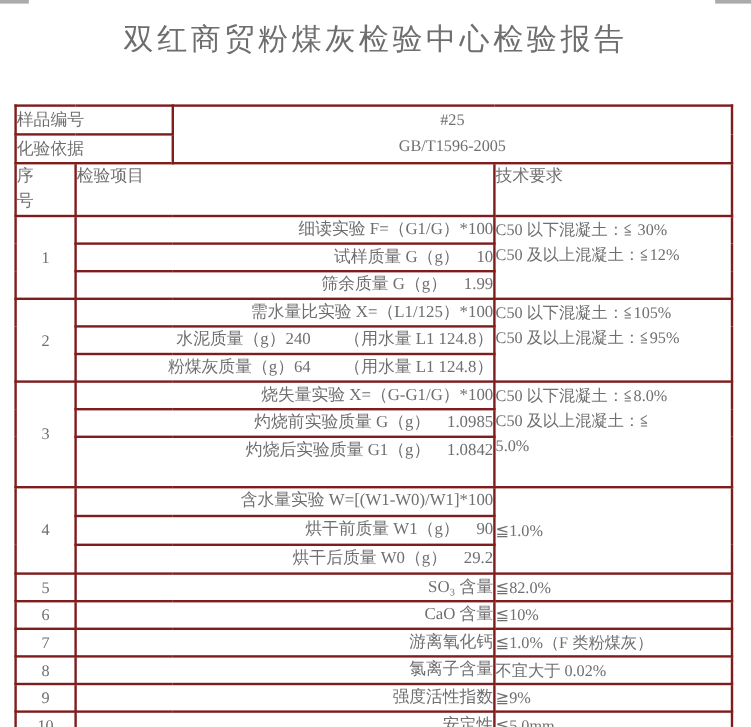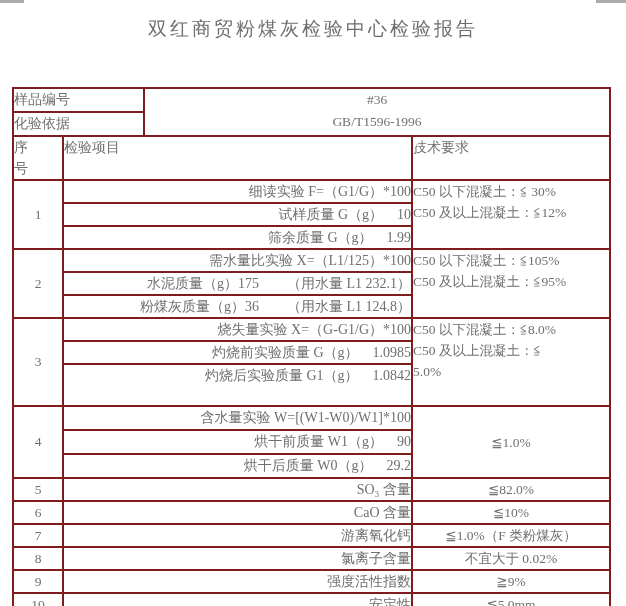--- a/index.html
+++ b/index.html
@@ -23,21 +23,21 @@
     height: 3px;
     background: #ababab;
   }
   .corner-mark.left  { left: 0;  width: 24px; }
   .corner-mark.right { right: 0; width: 30px; }
 
   .report-title {
     margin: 0;
     padding-top: 16px;
     text-align: center;
-    font-size: 19px;
+    font-size: 25px;
     font-weight: normal;
     letter-spacing: 3px;
     color: #6e6e6e;
     white-space: nowrap;
   }
 
   table.report {
     position: absolute;
     left: 12px;
     top: 87px;
@@ -77,21 +77,20 @@
   }
   td.head-item {
     vertical-align: top;
     text-align: left;
     line-height: 22px;
   }
   td.head-req {
     vertical-align: top;
     padding-left: 5px;
     line-height: 22px;
-    border-radius: 17px;
   }
 
   td.seq-cell {
     text-align: center;
     vertical-align: middle;
     font-size: 13.5px;
   }
   td.item-cell {
     height: 21px;
     text-align: right;
@@ -107,22 +106,21 @@
     white-space: pre-line;
     line-height: 21px;
   }
   td.req-left {
     vertical-align: top;
     padding-left: 5px;
     padding-top: 1px;
   }
   td.req-center {
     vertical-align: middle;
-    text-align: center;
-    border-radius: 15px;
+    text-align: left;
   }
   tr.single td { height: 20px; }
 </style>
 </head>
 <body>
 
 <div class="page">
   <div class="corner-mark left"></div>
   <div class="corner-mark right"></div>
 
@@ -133,22 +131,22 @@
       <col class="c-seq">
         <col class="c-sub">
         <col class="c-item">
         <col class="c-req">
     </colgroup>
 
     <tbody>
         <tr>
       <td colspan="2" class="meta-label">样品编号</td>
       <td colspan="2" rowspan="2" class="meta-value">
-        <div class="mv-line">#36</div>
-        <div class="mv-line">GB/T1596-1996</div>
+        <div class="mv-line">#25</div>
+        <div class="mv-line">GB/T1596-2005</div>
       </td>
     </tr>
     <tr>
       <td colspan="2" class="meta-label">化验依据</td>
     </tr>
 
     <tr>
       <td class="head-seq">序
 号</td>
       <td colspan="2" class="head-item">检验项目</td>
@@ -168,24 +166,24 @@
       <td colspan="2" class="item-cell">筛余质量 G（g）　1.99</td>
     </tr>
 
     <tr>
       <td rowspan="3" class="seq-cell">2</td>
       <td colspan="2" class="item-cell">需水量比实验 X=（L1/125）*100</td>
       <td rowspan="3" class="req-cell req-left">C50 以下混凝土：≦105%
 C50 及以上混凝土：≦95%</td>
     </tr>
     <tr>
-      <td colspan="2" class="item-cell">水泥质量（g）175　　（用水量 L1 232.1）</td>
-    </tr>
-    <tr>
-      <td colspan="2" class="item-cell">粉煤灰质量（g）36　　（用水量 L1 124.8）</td>
+      <td colspan="2" class="item-cell">水泥质量（g）240　　（用水量 L1 124.8）</td>
+    </tr>
+    <tr>
+      <td colspan="2" class="item-cell">粉煤灰质量（g）64　　（用水量 L1 124.8）</td>
     </tr>
 
     <tr>
       <td rowspan="3" class="seq-cell">3</td>
       <td colspan="2" class="item-cell">烧失量实验 X=（G-G1/G）*100</td>
       <td rowspan="3" class="req-cell req-left">C50 以下混凝土：≦8.0%
 C50 及以上混凝土：≦
 5.0%</td>
     </tr>
     <tr>

